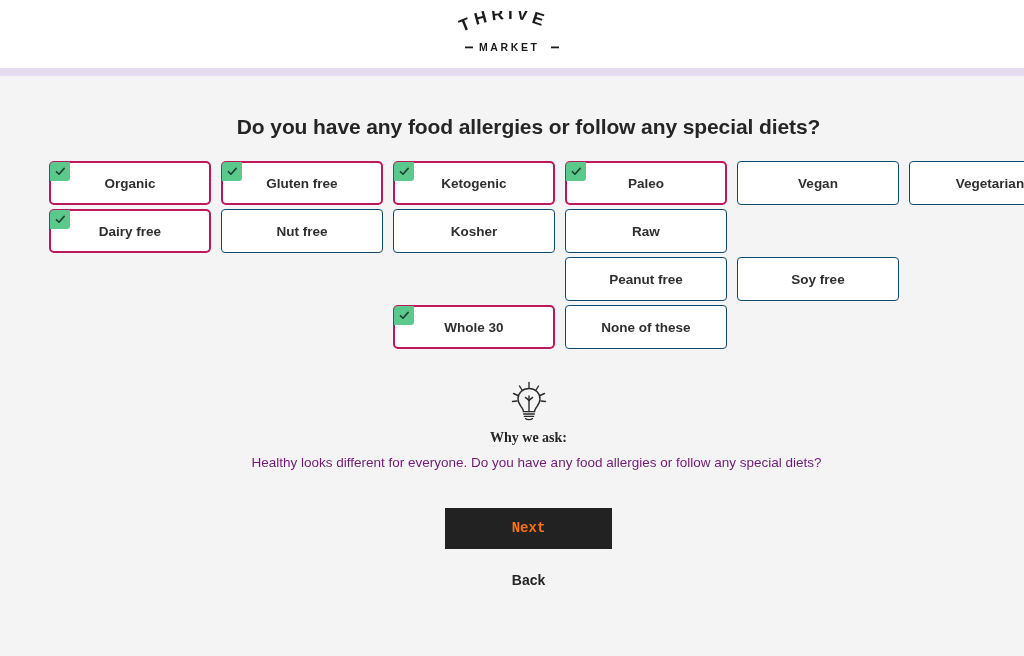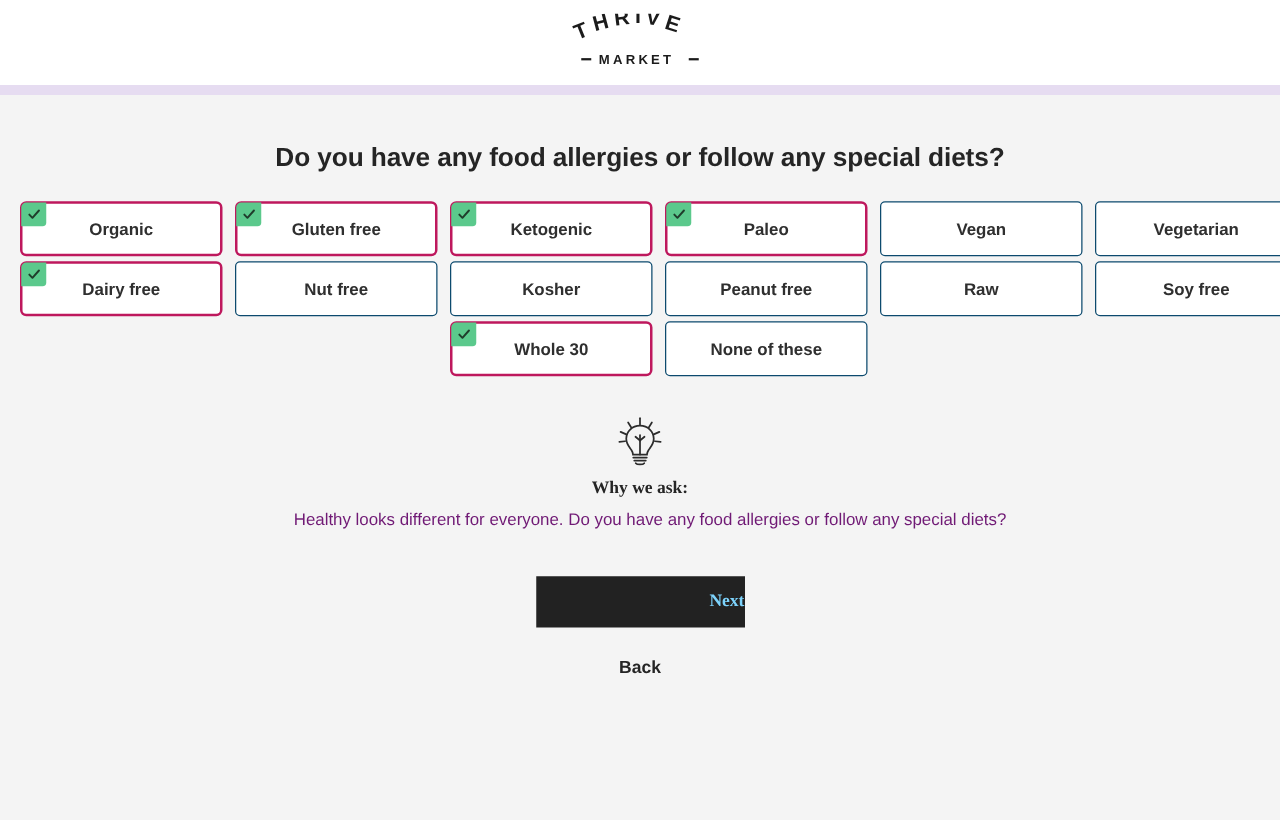--- a/index.html
+++ b/index.html
@@ -41,20 +41,21 @@
     position: relative;
   }
   .progress-fill {
     height: 100%;
     background: #e6dcf1;
   }
 
   
   .page-main {
     padding-top: 0;
+    padding-left: 33px;
   }
   .question-title {
     text-align: center;
     font-size: 21px;
     font-weight: bold;
     color: #252525;
     margin: 0;
     padding-top: 39px;
     letter-spacing: -0.1px;
   }
@@ -138,31 +139,30 @@
 
   
   .actions {
     margin-top: 38px;
     text-align: center;
   }
   .next-button {
     width: 167px;
     height: 41px;
     background: #222222;
-    color: #7dd3fc;
+    color: #f97316;
     border: none;
     font-size: 14px;
     font-weight: bold;
-    font-family: Liberation Serif, serif;
+    font-family: Liberation Mono, monospace;
     cursor: pointer;
     display: inline-block;
     line-height: 41px;
     padding: 0;
     border-radius: 0;
-    text-align: right;
   }
   .back-link {
     display: block;
     margin-top: 23px;
     font-size: 14px;
     font-weight: bold;
     color: #252525;
     text-decoration: none;
     cursor: pointer;
   }
@@ -258,25 +258,25 @@
           </svg>
         </span>
         <span class="option-label">Dairy free</span>
       </li>
       <li class="option-card" data-col="2">
         <span class="option-label">Nut free</span>
       </li>
       <li class="option-card" data-col="3">
         <span class="option-label">Kosher</span>
       </li>
+      <li class="option-card" data-col="5">
+        <span class="option-label">Raw</span>
+      </li>
       <li class="option-card" data-col="4">
         <span class="option-label">Peanut free</span>
-      </li>
-      <li class="option-card" data-col="5">
-        <span class="option-label">Raw</span>
       </li>
       <li class="option-card" data-col="6">
         <span class="option-label">Soy free</span>
       </li>
       <li class="option-card is-selected" data-col="3">
         <span class="check-badge">
           <svg viewBox="0 0 12 12" width="11" height="11">
             <path d="M1.6 6.2 L4.3 9 L10 2.6" fill="none" stroke="#1f3d2c" stroke-width="1.7" stroke-linecap="round" stroke-linejoin="round"></path>
           </svg>
         </span>

